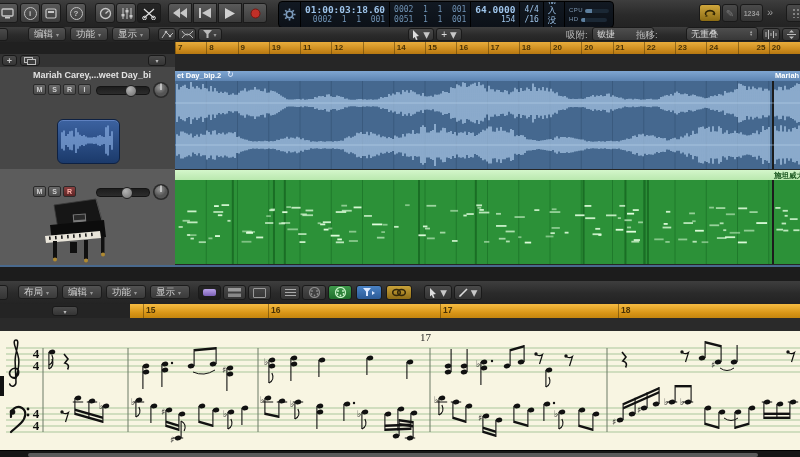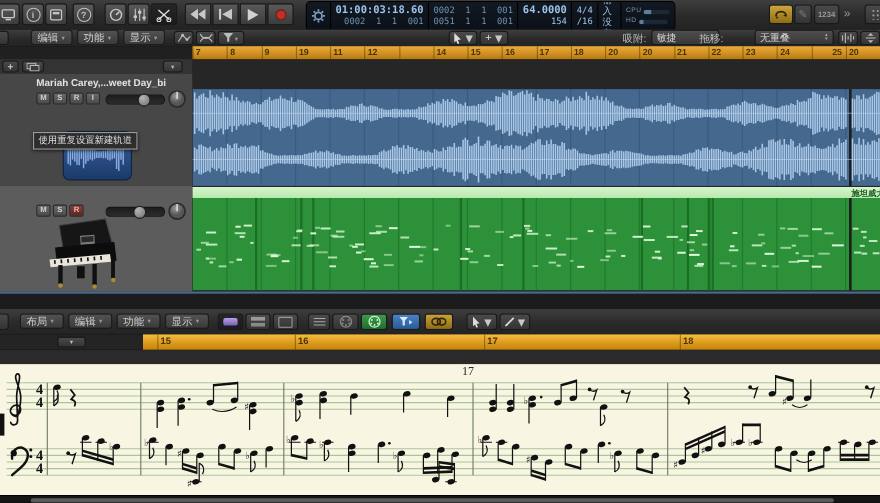--- a/index.html
+++ b/index.html
@@ -325,21 +325,20 @@
         <svg width="12" height="8">
             <rect x="0.5" y="0.5" width="8" height="5" fill="none" stroke="#bbb"></rect>
             <rect x="3.5" y="2.5" width="8" height="5" fill="#3c3c3c" stroke="#bbb"></rect>
           </svg>
       </button>
       <button class="tbtn flat" style="left:148px;top:1px;width:18px;height:11px">
           <span style="font-size:6px;color:#bbb">▾</span>
         </button>
     </div>
 
-    <div class="tooltip">使用重复设置新建轨道</div>
 
     <div class="a" style="left:0;top:13px;width:175px;height:102px;background:#474747;border-bottom:1px solid #2a2a2a">
       <div class="trackname a" style="left:33px;top:3px;width:118px">Mariah Carey,...weet Day_bip</div>
       <span class="msri a" style="left:33px;top:17px">M</span>
       <span class="msri a" style="left:48px;top:17px">S</span>
       <span class="msri a" style="left:63px;top:17px">R</span>
       <span class="msri a" style="left:78px;top:17px">I</span>
       <div class="slider" style="left:96px;top:19px;width:52px">
           <i style="left:28px"></i>
         </div>
@@ -428,20 +427,25 @@
         <circle cx="15" cy="62.5" r="2" fill="#b08a30"></circle>
           <circle cx="46" cy="63.5" r="2" fill="#b08a30"></circle>
           <circle cx="63" cy="57.5" r="2" fill="#b08a30"></circle>
       </svg>
     </div>
   </div>
 
   <div class="a" style="left:175px;top:54px;width:625px;height:211px;background:#262626">
 
     <div class="a" style="left:0;top:17px;width:625px;height:98px">
+      <div class="a" style="left:0;top:0;width:625px;height:10px;background:linear-gradient(#7fa6d2,#5d84b2)">
+        <span class="a" style="left:2px;top:0px;font:bold 7.5px 'Liberation Sans',sans-serif;color:#fff;white-space:nowrap">et Day_bip.2</span>
+        <span class="a" style="left:52px;top:-1px;font-size:8px;color:#e8f0ff">↻</span>
+        <span class="a" style="left:600px;top:0px;font:bold 7.5px 'Liberation Sans',sans-serif;color:#fff">Mariah</span>
+      </div>
       <svg id="wave-svg" class="a" style="left:0;top:10px" width="625" height="88">
           <rect x="0" y="0" width="597" height="88" fill="#45688f"></rect>
           <rect x="599" y="0" width="26" height="88" fill="#45688f"></rect>
           <line x1="31.25" y1="0" x2="31.25" y2="88" stroke="#3a5a7e" stroke-width="1"></line>
           <line x1="62.5" y1="0" x2="62.5" y2="88" stroke="#3a5a7e" stroke-width="1"></line>
           <line x1="93.75" y1="0" x2="93.75" y2="88" stroke="#3a5a7e" stroke-width="1"></line>
           <line x1="125" y1="0" x2="125" y2="88" stroke="#3a5a7e" stroke-width="1"></line>
           <line x1="156.25" y1="0" x2="156.25" y2="88" stroke="#3a5a7e" stroke-width="1"></line>
           <line x1="187.5" y1="0" x2="187.5" y2="88" stroke="#3a5a7e" stroke-width="1"></line>
           <line x1="218.75" y1="0" x2="218.75" y2="88" stroke="#3a5a7e" stroke-width="1"></line>

